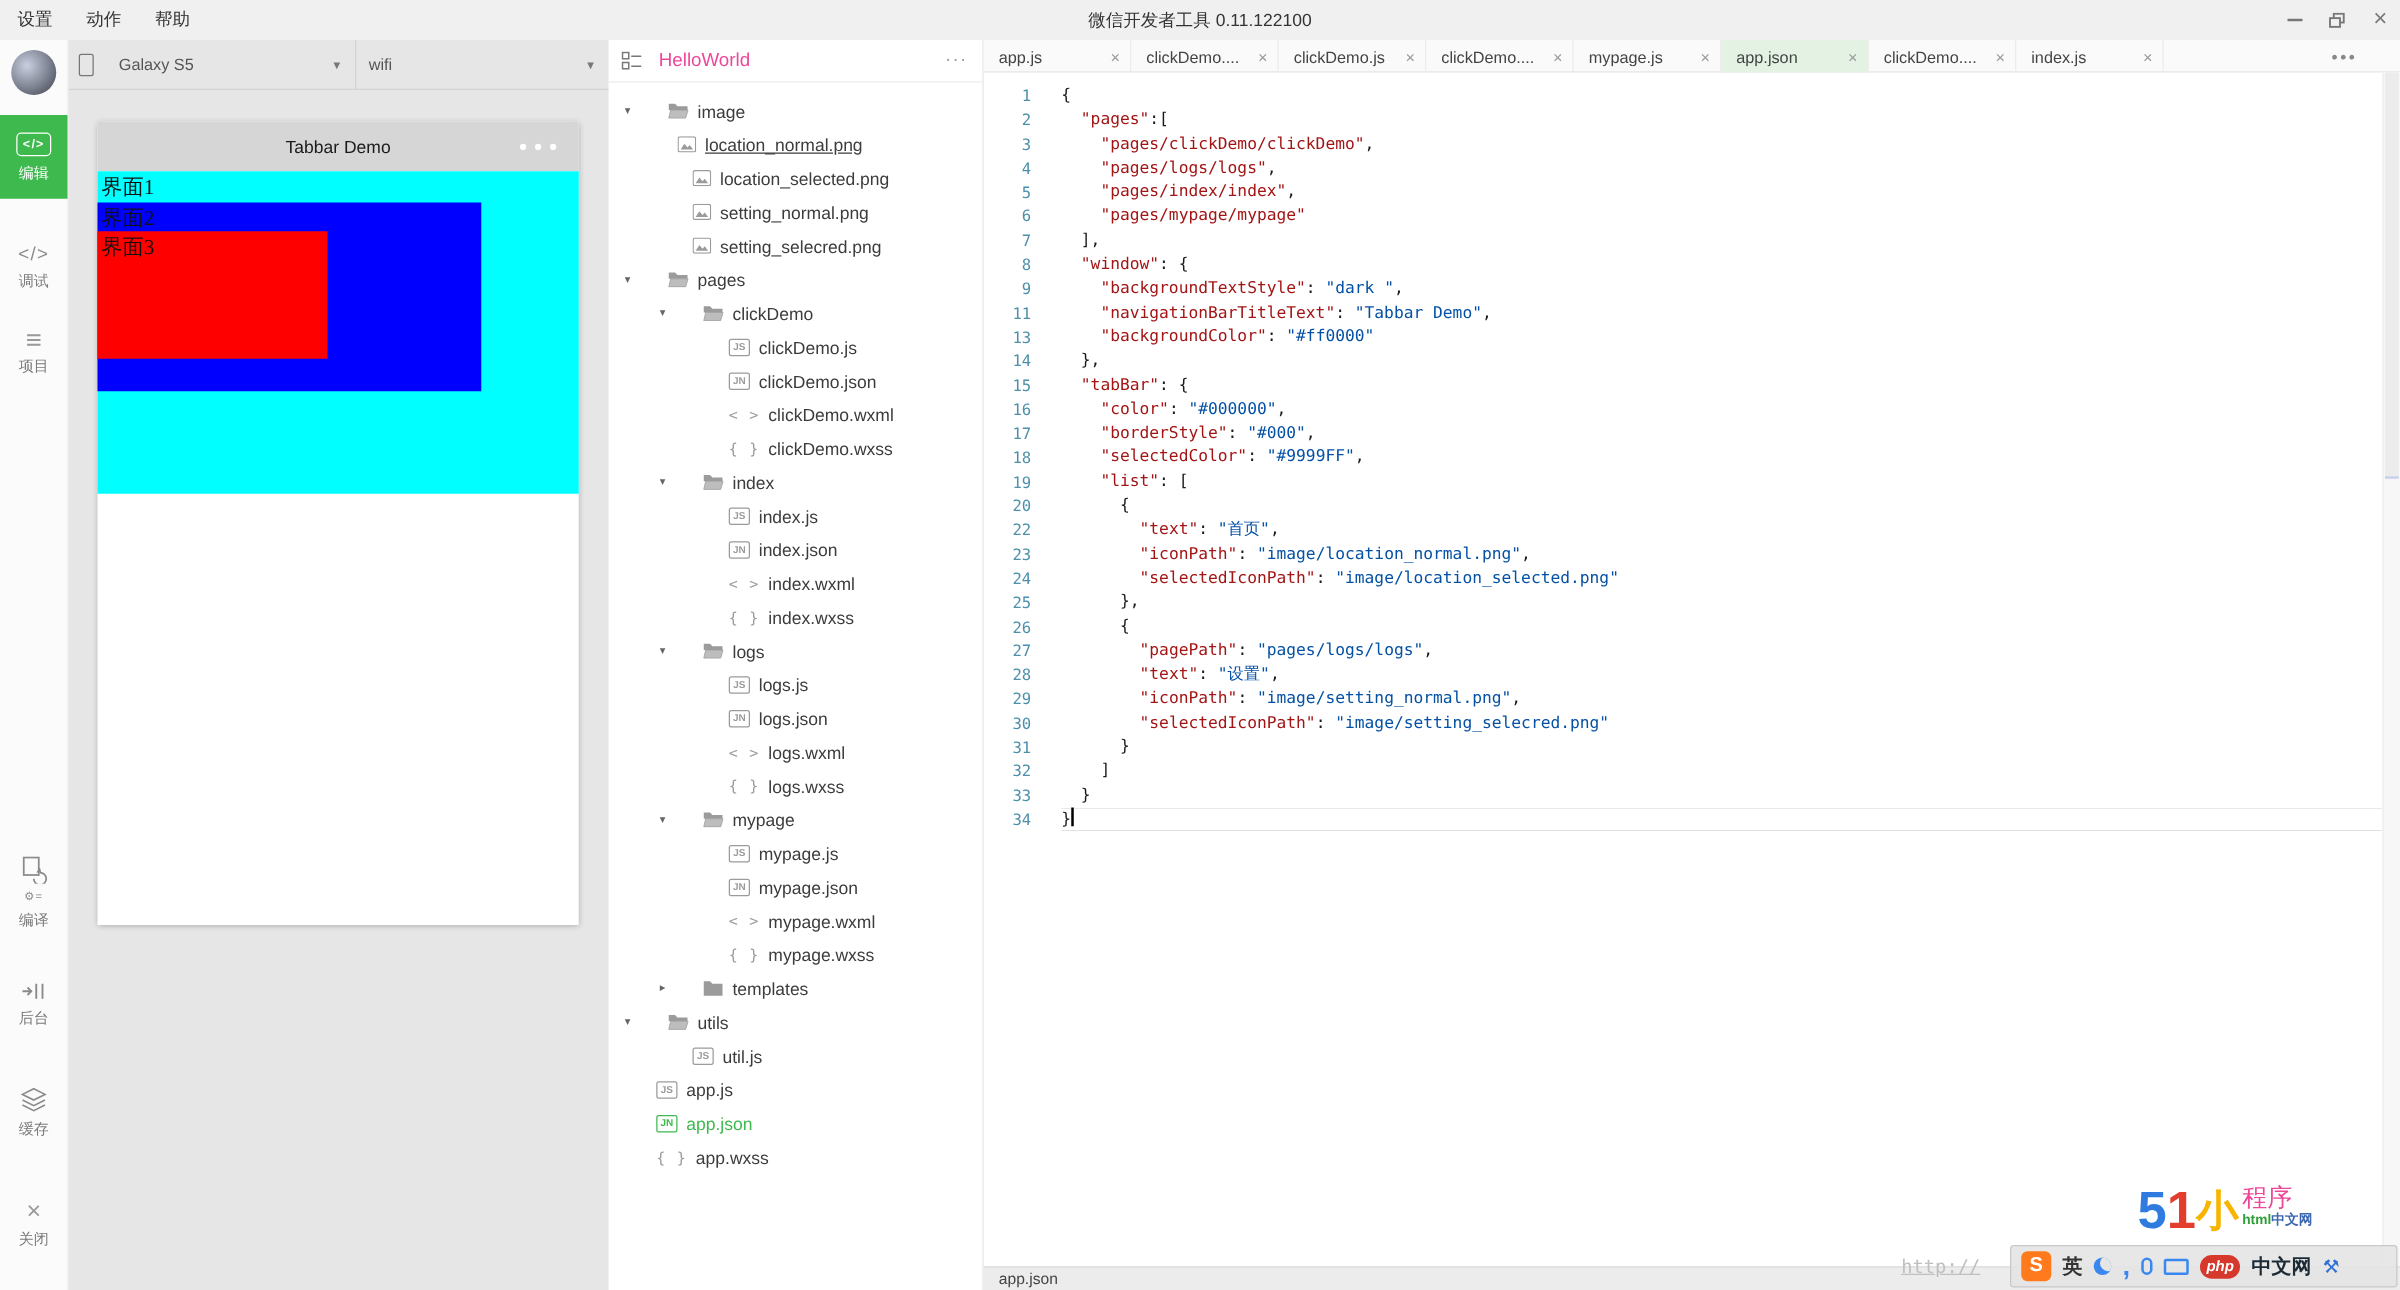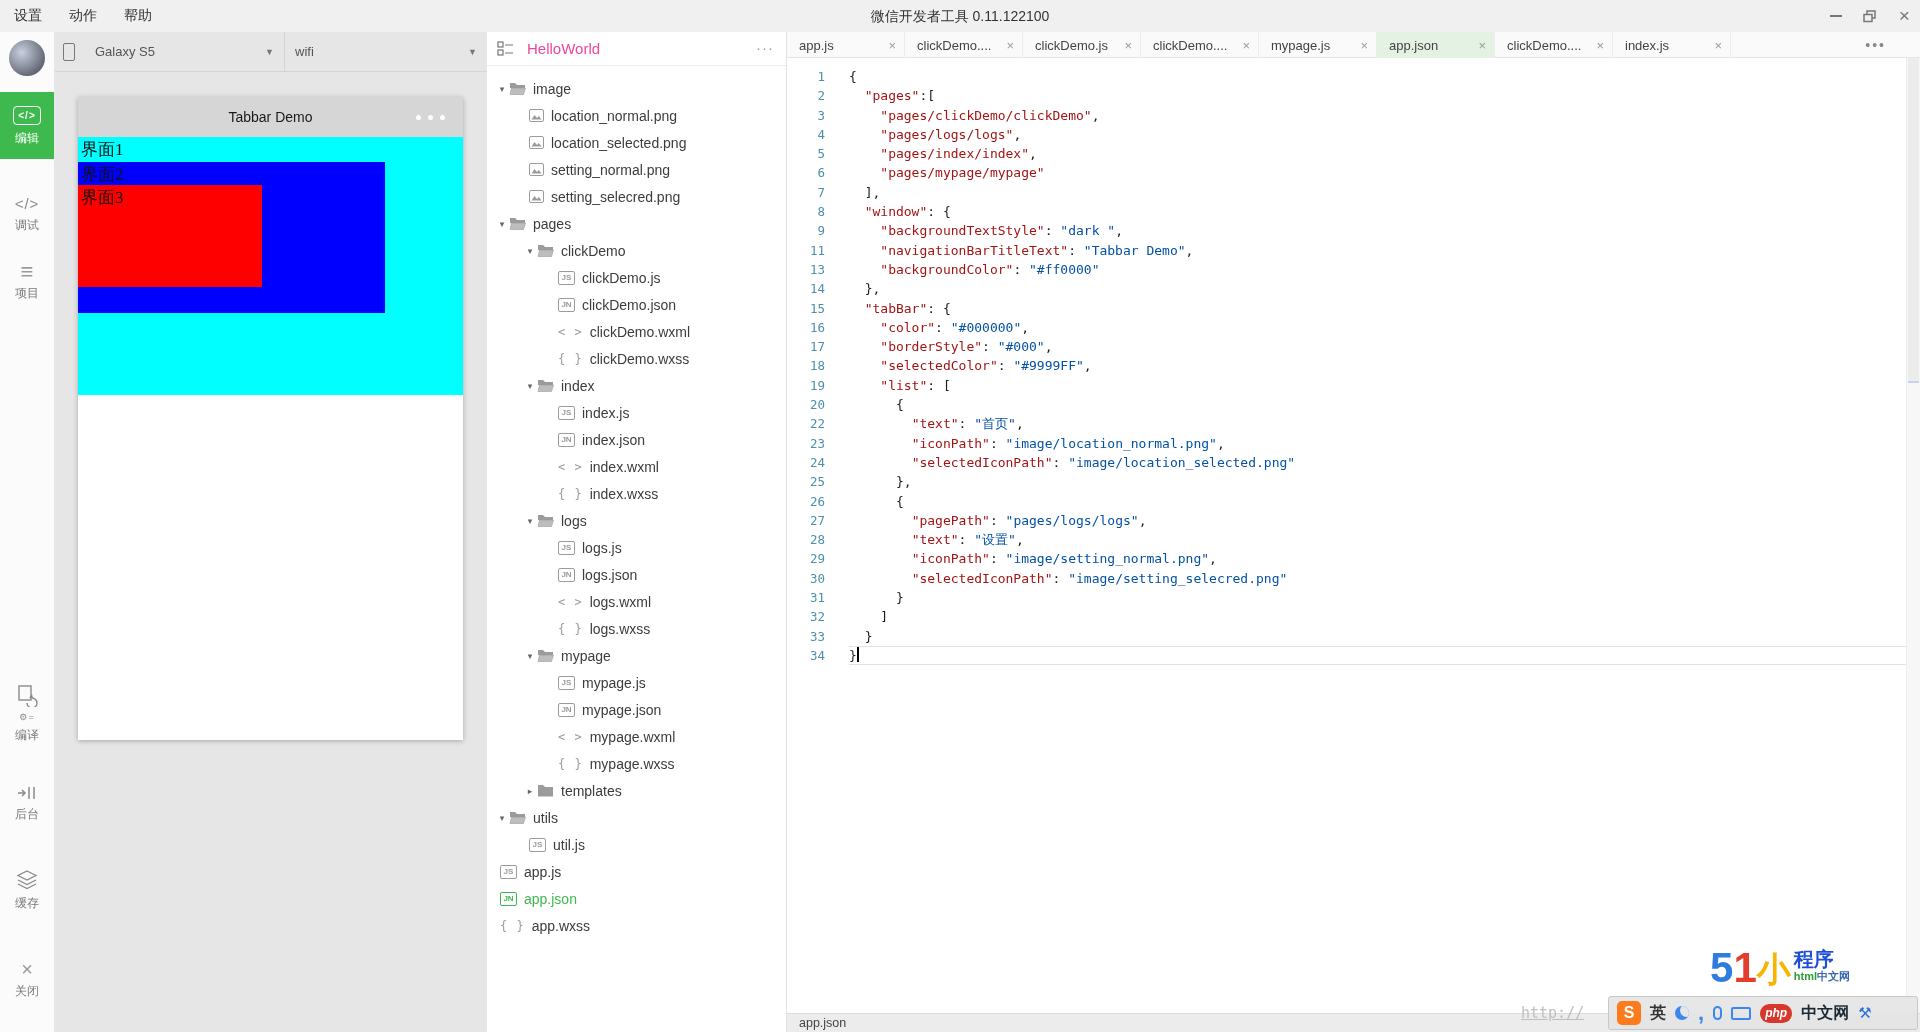--- a/index.html
+++ b/index.html
@@ -49,21 +49,21 @@
   .layer .ltxt { display:inline-block; padding:1px 0 0 3px; }
 
   
   .explorer { position:absolute; left:487px; top:32px; width:300px; bottom:0; background:#fff; border-right:1px solid #e2e2e2; }
   .exp-head { position:absolute; left:0; top:0; width:100%; height:34px; border-bottom:1px solid #ececec; display:flex; align-items:center; }
   .exp-head .proj { font-size:15px; color:#ec4899; margin-left:12px; }
   .exp-head .more { position:absolute; right:12px; top:7px; color:#9a9a9a; font-size:15px; letter-spacing:1px; }
   .tree { position:absolute; left:0; top:34px; right:0; bottom:0; overflow:hidden; padding-top:9px; }
   .trow { height:27px; display:flex; align-items:center; font-size:14px; color:#3c3c3c; white-space:nowrap; }
   .trow .arr { width:14px; font-size:9px; color:#666; text-align:center; flex:none; }
-  .trow .ficon { margin-right:7px; display:inline-flex; align-items:center; flex:none; }
+  .trow .ficon { margin-right:7px; display:inline-flex; align-items:center; flex:none;margin-left:25px; }
   .fbox { width:17px; height:14px; border:1px solid #9b9b9b; border-radius:2px; font-size:8px; color:#9b9b9b; display:inline-flex; align-items:center; justify-content:center; font-weight:bold; }
   .fsym { font-size:12px; color:#9b9b9b; letter-spacing:1px; font-family:"DejaVu Sans Mono",monospace; }
   .trow.selected, .trow.selected .label { color:#3eb94e; }
   .trow.selected .fbox { border-color:#3eb94e; color:#3eb94e; }
 
   
   .editor { position:absolute; left:787px; top:32px; right:0; bottom:0; background:#fff; }
   .tabbar { position:absolute; left:0; top:0; right:0; height:26px; background:#fafafa; border-bottom:1px solid #e6e6e6; display:flex; }
   .tab { width:118px; height:26px; display:flex; align-items:center; border-right:1px solid #ececec; font-size:13px; color:#444; padding:0 8px 0 12px; }
   .tab .tlabel { flex:1; overflow:hidden; white-space:nowrap; }
@@ -88,21 +88,21 @@
   .statusbar { position:absolute; left:0; right:0; bottom:0; height:19px; background:#ececec; border-top:1px solid #dcdcdc; display:flex; align-items:center; }
   .statusbar .st { font-size:12.5px; color:#444; margin-left:12px; }
 
   
   .overlay { position:absolute; right:0; bottom:0; width:320px; height:80px; pointer-events:none; }
   .logo51 { position:absolute; right:70px; top:-4px; display:flex; align-items:flex-start; }
   .l5 { font-size:42px; font-weight:bold; color:#2f7be0; line-height:40px; }
   .l1 { font-size:42px; font-weight:bold; color:#e23d2d; line-height:40px; }
   .lx { font-size:34px; font-weight:bold; color:#f7b500; line-height:42px; }
   .lright { display:flex; flex-direction:column; margin-left:3px; }
-  .lcx { font-size:20px; font-weight:bold; color:#1d4ed8; line-height:22px; }
+  .lcx { font-size:20px; font-weight:normal; color:#ec4899; line-height:22px; }
   .lsub { font-size:11px; line-height:13px; }
   .lsub .g { color:#2e9e36; font-weight:bold; }
   .lsub .b { color:#3a67b0; font-weight:bold; }
   .imebar { position:absolute; right:2px; bottom:2px; width:310px; height:34px; background:rgba(228,228,228,.9);
             border:1px solid #c8c8c8; border-radius:3px; display:flex; align-items:center; gap:9px; padding:0 8px; }
   .urltxt { color:#bfbfbf; font-size:15px; font-family:"DejaVu Sans Mono",monospace; position:absolute; left:-88px; top:7px;text-decoration:underline; }
   .sq { width:24px; height:24px; background:#ff7a1c; border-radius:5px; color:#fff; font-weight:bold; font-size:16px; display:flex; align-items:center; justify-content:center; flex:none; }
   .zh { font-size:16px; color:#333; font-weight:bold; }
   .moon { width:14px; height:14px; border-radius:50%; background:#3b87f0; position:relative; overflow:hidden; flex:none;}
   .moon::after { content:""; position:absolute; left:5px; top:-2px; width:13px; height:13px; border-radius:50%; background:#e6e6e6; }
@@ -234,21 +234,21 @@
         <div class="trow" style="padding-left: 8px;">
           <span class="arr">▾</span>
           <span class="ficon">
             <svg width="17" height="13">
               <path d="M1 1 h5 l2 2 h8 v3 H1 z" fill="#9b9b9b"></path>
               <path d="M2.5 6 h14 l-2 6.5 H1 z" fill="#bdbdbd" stroke="#9b9b9b" stroke-width="0.6"></path>
             </svg>
           </span>
           <span class="label">image</span>
         </div>
-        <div class="trow" style="padding-left: 42px;">
+        <div class="trow" style="padding-left: 30px; text-decoration: underline;">
           <span class="ficon">
             <svg width="15" height="13">
               <rect x="0.5" y="0.5" width="14" height="12" rx="1.5" fill="none" stroke="#9b9b9b"></rect>
               <path d="M2.5 10.5 l3 -4.5 2.5 3 1.8 -2 2.7 3.5 z" fill="#9b9b9b"></path>
             </svg>
           </span>
           <span class="label">location_normal.png</span>
         </div>
         <div class="trow" style="padding-left: 42px;">
           <span class="ficon">

